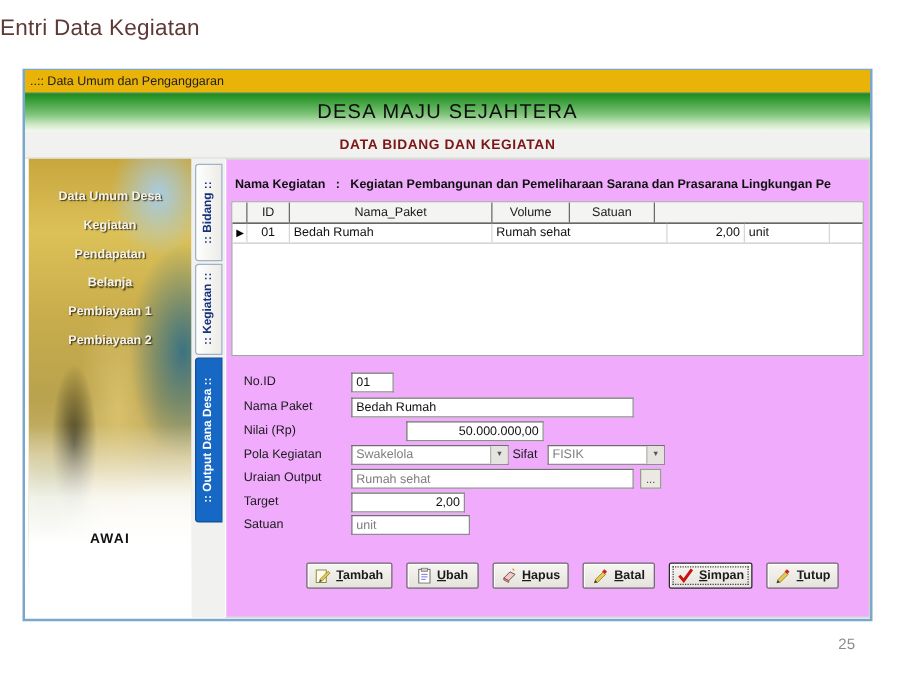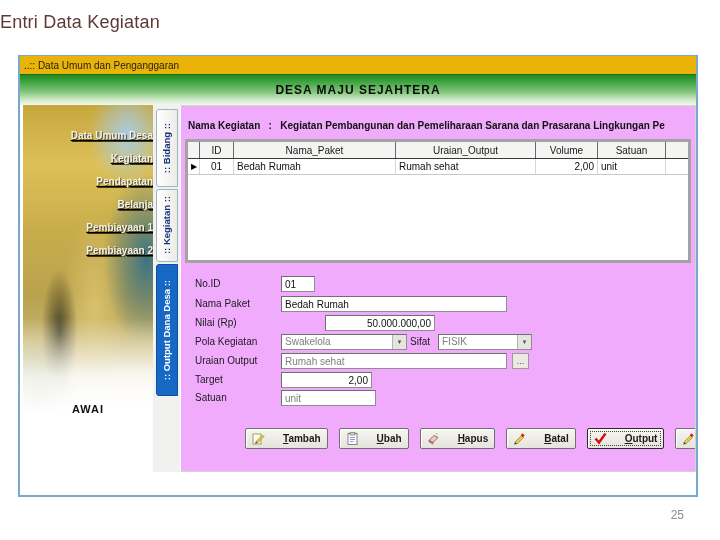--- a/index.html
+++ b/index.html
@@ -12,40 +12,40 @@
 
   .app-window { position: absolute; left: 18px; top: 55px; width: 680px; height: 442px;
     background: #ffffff; border: 2px solid #7aa7cc; border-top-width: 1px; }
 
   .titlebar { height: 18px; background: #eab308; display: flex; align-items: center;
     padding-left: 4px; font-size: 10px; font-weight: 400; color: #1d1d1d; }
 
   .banner { height: 31px; display: flex; align-items: center; justify-content: center;
     background: linear-gradient(180deg, #1f8a1f 0%, #3fa33f 22%, #7fc47a 55%, #cfe8c6 82%, #f2f9ee 100%);
     border-top: 1px solid #157015; }
-  .banner-text { font-size: 12px; font-weight: bold; color: #0d0d0d; letter-spacing: 1px; }
+  .banner-text { font-size: 16px; font-weight: normal; color: #0d0d0d; letter-spacing: 1px; }
 
   .subheader { height: 22px; display: flex; align-items: center; justify-content: center;
     background: #f1f1ef; border-bottom: 1px solid #d8d8d4; }
   .subheader-text { font-size: 11px; font-weight: bold; color: #7c1616; letter-spacing: .5px; }
 
   .content { position: relative; display: flex; height: 367px; background: #ffffff; }
 
   
   .sidebar { position: relative; width: 130px; height: 100%; margin-left: 3px; overflow: hidden;
     background:
       linear-gradient(180deg, rgba(255,255,255,0) 58%, rgba(255,255,255,.85) 74%, #ffffff 84%),
       radial-gradient(ellipse 55px 70px at 80% 8%,  rgba(165,205,235,.95), rgba(165,205,235,0) 70%),
       radial-gradient(ellipse 60px 120px at 95% 42%, rgba(35,105,140,.85), rgba(35,105,140,0) 72%),
       radial-gradient(ellipse 26px 90px at 28% 62%, rgba(40,38,18,.8), rgba(40,38,18,0) 70%),
       radial-gradient(ellipse 60px 80px at 12% 80%, rgba(95,125,40,.8), rgba(95,125,40,0) 72%),
       radial-gradient(ellipse 45px 120px at 55% 55%, rgba(220,195,110,.9), rgba(220,195,110,0) 75%),
       linear-gradient(180deg, #c8a63e 0%, #dcc158 16%, #c9ad4c 34%, #b9a24e 52%, #c8b878 68%, #e9e2cc 80%, #ffffff 92%);
   }
-  .side-menu { position: absolute; top: 24px; left: 0; width: 100%; text-align: right; text-decoration: underline; }
+  .side-menu { position: absolute; top: 24px; left: 0; width: 100%; text-align: center; }
   .side-item { font-size: 10px; font-weight: bold; color: #f4f2ec; margin-bottom: 10px;
     line-height: 13px; text-shadow: 1px 1px 1px rgba(55,45,15,.95); cursor: default; }
   .side-home { position: absolute; top: 298px; left: 0; width: 100%; text-align: center;
     font-size: 11px; font-weight: bold; color: #111; letter-spacing: 1px; }
 
   
   .tabstrip { width: 27px; height: 100%; background: #f1f1ef; padding-top: 4px;
     display: flex; flex-direction: column; align-items: center; }
   .vtab { width: 22px; display: flex; align-items: center; justify-content: center;
     border: 1px solid #9fb3c6; border-radius: 3px 0 0 3px; margin-bottom: 2px;
@@ -58,21 +58,21 @@
   .vtab-kegiatan { height: 73px; }
   .vtab-output { height: 132px; }
 
   
   .panel { flex: 1; position: relative; background: #f0abfc; border: 1px solid #d5d5d0;
     border-left: 1px solid #ffffff; overflow: hidden; }
   .activity-line { position: absolute; top: 14px; left: 7px; right: 2px; font-size: 10px;
     font-weight: bold; color: #111; white-space: nowrap; overflow: hidden; }
 
   .grid { position: absolute; top: 33px; left: 4px; width: 506px; height: 124px;
-    background: #ffffff; border: 3px solid #a3a3a3; font-size: 10px; }
+    background: #ffffff; border: 1px solid #a3a3a3; font-size: 10px; }
   .grid-header { display: flex; height: 17px; background: #f4f4f2; border-bottom: 1px solid #3a3a3a; }
   .gh { border-right: 1px solid #6a6a6a; display: flex; align-items: center; justify-content: center;
     color: #1a1a1a; overflow: hidden; }
   .grid-row { display: flex; height: 16px; border-bottom: 1px solid #c9c9c9; }
   .gc { border-right: 1px solid #d6d6d6; display: flex; align-items: center; padding: 0 3px;
     color: #111; overflow: hidden; white-space: nowrap; }
   .c-sel { width: 12px; } .c-id { width: 34px; justify-content: center; }
   .c-paket { width: 162px; } .c-uraian { width: 140px; }
   .c-vol { width: 62px; } .c-sat { width: 68px; } .c-fill { flex: 1; border-right: none; }
   .gc.c-vol { justify-content: flex-end; }
@@ -93,21 +93,21 @@
   .combo-text { flex: 1; font-size: 10px; color: #7e7e7e; padding: 1px 3px; white-space: nowrap; overflow: hidden; }
   .combo-btn { width: 14px; background: #e6e4df; border-left: 1px solid #b5b5b0;
     display: flex; align-items: center; justify-content: center; font-size: 6px; color: #555; cursor: pointer; }
   .browse-btn { position: absolute; top: 0; width: 17px; height: 16px; background: #ece9e3;
     border: 1px solid #9a9a94; font-size: 9px; color: #444; display: flex; align-items: center;
     justify-content: center; cursor: pointer; }
 
   
   .btn-row { position: absolute; top: 322px; left: 64px; display: flex; gap: 11px; }
   .btn { height: 21px; min-width: 58px; padding: 0 6px; display: flex; align-items: center;
-    justify-content: center; gap: 18px; background: linear-gradient(180deg, #f6f5f1, #e6e3dc);
+    justify-content: center; gap: 4px; background: linear-gradient(180deg, #f6f5f1, #e6e3dc);
     border: 1px solid #6f6f6f; border-radius: 2px; box-shadow: inset 1px 1px 0 #ffffff;
     font-size: 10px; font-weight: bold; color: #1a1a1a; cursor: pointer; }
   .btn.default { border: 1px solid #2a2a2a; outline: 1px dotted #444; outline-offset: -4px; }
   .btn-label::first-letter { text-decoration: underline; }
   .icon12 { width: 13px; height: 13px; flex: 0 0 auto; }
 
   .page-number { position: absolute; right: 36px; bottom: 18px; font-size: 12px; color: #8b8b8b; }
 </style>
 </head>
 <body>
@@ -117,20 +117,23 @@
 
   <div class="app-window">
     <div class="titlebar">
       <span>..:: Data Umum dan Penganggaran</span>
     </div>
 
     <div class="banner">
       <span class="banner-text">DESA MAJU SEJAHTERA</span>
     </div>
 
+    <div class="subheader">
+      <span class="subheader-text">DATA BIDANG DAN KEGIATAN</span>
+    </div>
 
     <div class="content">
 
       <div class="sidebar">
         <div class="side-menu">
           <div class="side-item">Data Umum Desa</div>
           <div class="side-item">Kegiatan</div>
           <div class="side-item">Pendapatan</div>
           <div class="side-item">Belanja</div>
           <div class="side-item">Pembiayaan 1</div>
@@ -156,21 +159,20 @@
           <span>Nama Kegiatan</span>&nbsp;&nbsp;
           <span>:</span>&nbsp;&nbsp;
           <span>Kegiatan Pembangunan dan Pemeliharaan Sarana dan Prasarana Lingkungan Pe</span>
         </div>
 
         <div class="grid">
           <div class="grid-header">
             <div class="gh c-sel"></div>
             <div class="gh c-id">ID</div>
             <div class="gh c-paket">Nama_Paket</div>
-            <div class="gh c-uraian">Uraian_Output</div>
             <div class="gh c-vol">Volume</div>
             <div class="gh c-sat">Satuan</div>
             <div class="gh c-fill"></div>
           </div>
           <div class="grid-row">
             <div class="gc c-sel">
                 <span class="row-arrow">▶</span>
               </div>
             <div class="gc c-id">01</div>
             <div class="gc c-paket">Bedah Rumah</div>
@@ -260,21 +262,21 @@
               <polygon points="2,10 8.5,3.5 10.5,5.5 4,12" fill="#e7c94f" stroke="#8a7a20" stroke-width="0.6"></polygon>
               <rect x="8.2" y="2" width="3" height="2.6" transform="rotate(45 9.7 3.3)" fill="#cc2222"></rect>
               <polygon points="2,10 1.2,12.6 4,12" fill="#3a3a3a"></polygon>
             </svg>
             <span class="btn-label">Batal</span>
           </button>
           <button class="btn default">
             <svg class="icon12" viewBox="0 0 13 13">
               <path d="M1.5 6.5 L5 10.5 L11.5 1.5" fill="none" stroke="#cc1111" stroke-width="2.4"></path>
             </svg>
-            <span class="btn-label">Output</span>
+            <span class="btn-label">Simpan</span>
           </button>
           <button class="btn">
             <svg class="icon12" viewBox="0 0 13 13">
               <polygon points="2,10 8.5,3.5 10.5,5.5 4,12" fill="#e7c94f" stroke="#8a7a20" stroke-width="0.6"></polygon>
               <rect x="8.2" y="2" width="3" height="2.6" transform="rotate(45 9.7 3.3)" fill="#cc2222"></rect>
               <polygon points="2,10 1.2,12.6 4,12" fill="#3a3a3a"></polygon>
             </svg>
             <span class="btn-label">Tutup</span>
           </button>
         </div>

